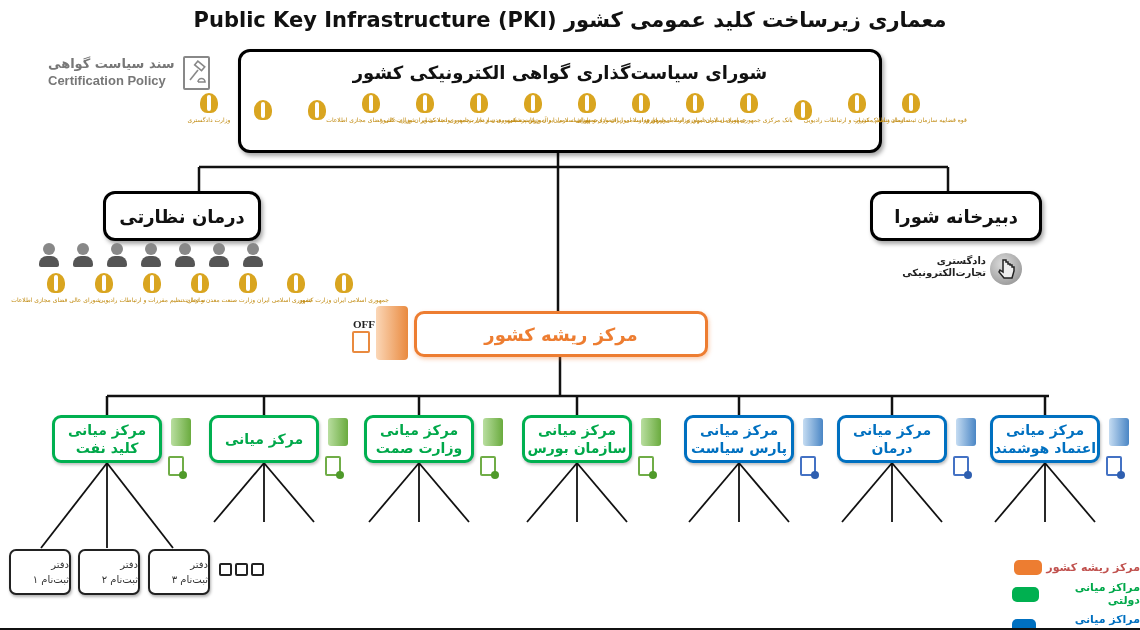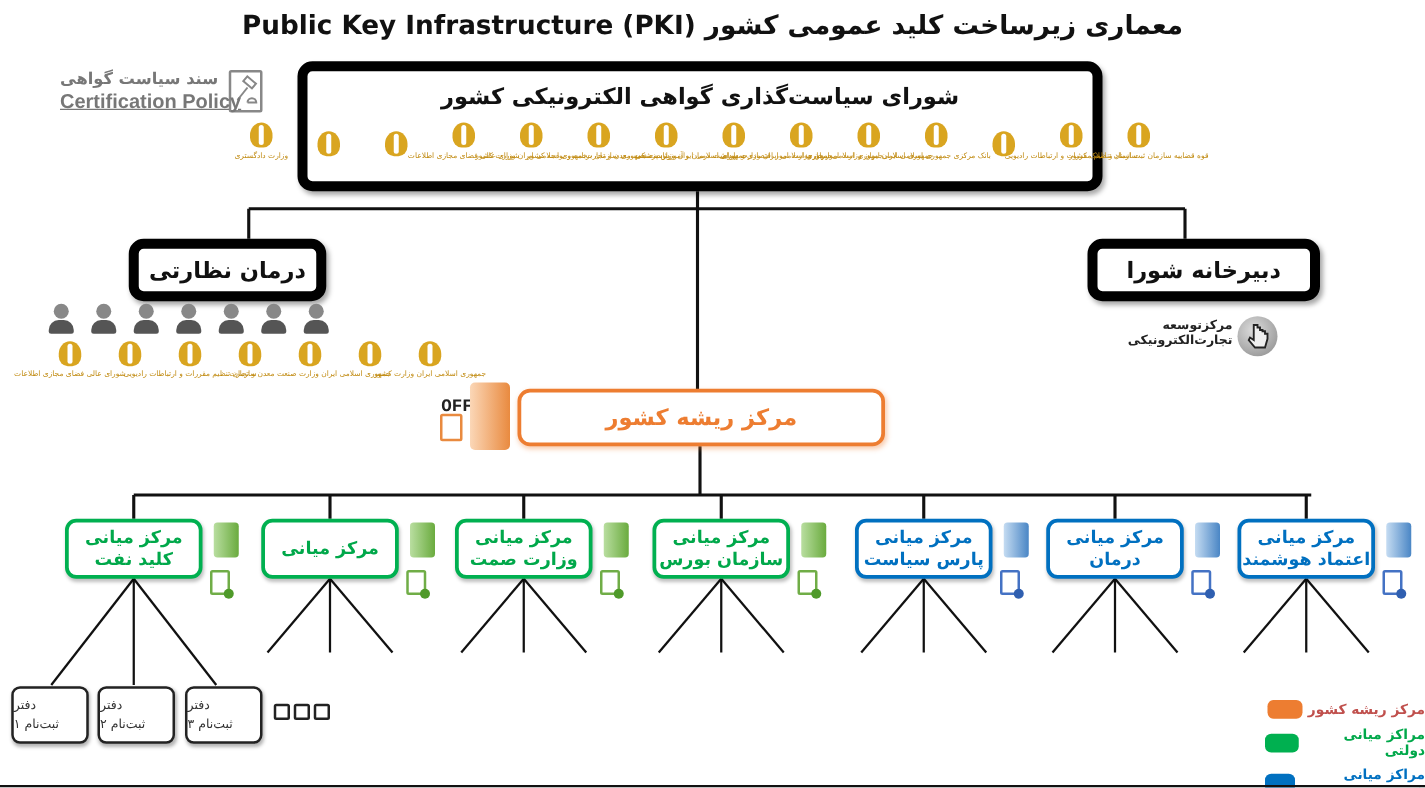--- a/index.html
+++ b/index.html
@@ -4,61 +4,61 @@
 <style>
   html, body { margin:0; padding:0; background:#ffffff; }
   body { width:1140px; height:630px; position:relative; overflow:hidden;
          font-family:"DejaVu Sans", sans-serif; }
   .abs { position:absolute; }
   #title { left:0; top:8px; width:1140px; text-align:center; font-weight:bold;
            font-size:21px; color:#111; direction:rtl; }
   #wires { position:absolute; left:0; top:0; }
   .box { position:absolute; background:#fff; border-radius:12px; display:flex; align-items:center;
          justify-content:center; text-align:center; direction:rtl; box-sizing:border-box; }
-  .black-box { border:8px solid #000000; box-shadow:2px 3px 4px rgba(0,0,0,0.35); font-size:17px; color:#111; }
+  .black-box { border:3px solid #000000; box-shadow:2px 3px 4px rgba(0,0,0,0.35); font-size:17px; color:#111; }
   .council { left:238px; top:49px; width:644px; height:104px; flex-direction:column; justify-content:flex-start; padding-top:10px; }
   .council-title { font-size:18px; font-weight:bold; }
   .logos-row { display:flex; flex-direction:row-reverse; gap:10px; margin-top:10px; align-items:flex-end; }
   .logo { display:flex; flex-direction:column; align-items:center; width:44px; }
   .emblem { width:18px; height:20px; border-radius:50% 50% 40% 40%; background:#d9a520; position:relative; }
   .emblem::after { content:""; position:absolute; left:7px; top:2px; width:4px; height:16px; background:#fff; border-radius:2px; }
   .logo-cap { font-size:6px; color:#c08a10; line-height:7px; margin-top:3px; white-space:nowrap; }
   .committee { left:103px; top:191px; width:158px; height:50px; font-size:18px; font-weight:bold; }
-  .secretariat { left:870px; top:191px; width:186px; height:50px; font-size:18px; font-weight:bold; }
+  .secretariat { left:870px; top:191px; width:172px; height:50px; font-size:18px; font-weight:bold; }
   .root { left:414px; top:311px; width:294px; height:46px; border:3px solid #ed7d31; color:#ed7d31;
           font-size:18px; font-weight:bold; box-shadow:1px 2px 4px rgba(237,125,49,0.4); border-radius:10px; }
   .ca { position:absolute; width:110px; height:48px; border-radius:9px; font-size:14px; font-weight:bold;
         line-height:18px; flex-direction:column; box-shadow:1px 2px 3px rgba(0,0,0,0.25); }
   .ca.gov { border:3px solid #00b050; color:#00a84a; }
   .ca.priv { border:3px solid #0070c0; color:#0070c0; }
   .server { position:absolute; width:20px; height:28px; border-radius:3px; }
   .server.gov { background:linear-gradient(90deg,#b9dea0,#6aab3e); }
   .server.priv { background:linear-gradient(90deg,#c5dcf2,#4a86c5); }
   .cert { position:absolute; width:12px; height:16px; border:2px solid; border-radius:2px; background:#fff; }
   .cert.gov { border-color:#70ad47; }
   .cert.priv { border-color:#4472c4; }
   .cert::after { content:""; position:absolute; right:-5px; bottom:-5px; width:8px; height:8px; border-radius:50%; background:currentColor; }
   .cert.gov { color:#4f9a2a; }
   .cert.priv { color:#2f5fb0; }
   .ra { position:absolute; top:549px; width:58px; height:42px; border:2px solid #222; border-radius:7px;
-        font-size:10px; line-height:15px; color:#333; display:flex; flex-direction:column; align-items:flex-end; justify-content:center; direction:rtl; box-shadow:1px 2px 3px rgba(0,0,0,0.3); background:#fff; }
+        font-size:10px; line-height:15px; color:#333; display:flex; flex-direction:column; align-items:flex-start; justify-content:center; direction:rtl; box-shadow:1px 2px 3px rgba(0,0,0,0.3); background:#fff; }
   .dots { left:219px; top:563px; display:flex; gap:3px; }
   .dot { width:9px; height:9px; border:2px solid #222; border-radius:2px; }
   .cp-label { left:48px; top:56px; text-align:left; color:#777; font-weight:bold; }
   .cp-fa { font-size:13px; direction:rtl; }
-  .cp-en { font-size:16px; margin-top:2px; font-family:"Liberation Sans", sans-serif;text-decoration:underline; }
+  .cp-en { font-size:13px; margin-top:2px; font-family:"Liberation Sans", sans-serif; }
   .cp-icon { left:183px; top:56px; width:27px; height:34px; border:2px solid #888; border-radius:2px; box-sizing:border-box; }
   .person { display:flex; flex-direction:column; align-items:center; width:22px; }
   .head { width:12px; height:12px; border-radius:50%; background:#888; }
   .torso { width:20px; height:11px; background:#555; border-radius:8px 8px 2px 2px; margin-top:1px; }
   .committee-members { left:38px; top:243px; display:flex; gap:12px; flex-direction:row-reverse; }
   .committee-logos { left:34px; top:273px; display:flex; gap:4px; flex-direction:row-reverse; }
   .ecom-icon { left:990px; top:253px; width:32px; height:32px; border-radius:50%; background:radial-gradient(circle at 40% 35%,#ddd,#888); }
   .ecom-label { left:900px; top:255px; font-size:10px; font-weight:bold; color:#222; text-align:right; direction:rtl; line-height:12px; width:86px; }
-  .off-label { left:353px; top:318px; font-size:14px; font-weight:bold; color:#222; font-family:Liberation Mono, monospace; }
+  .off-label { left:353px; top:318px; font-size:11px; font-weight:bold; color:#222; font-family:Liberation Serif, serif; }
   .root-server { left:376px; top:306px; width:32px; height:54px; border-radius:4px; background:linear-gradient(90deg,#fbd7b7,#e98a3f); }
   .root-cert { left:352px; top:331px; width:14px; height:18px; border:2px solid #e98a3f; border-radius:2px; background:#fff; }
   .legend { left:1012px; top:560px; display:flex; flex-direction:column; gap:6px; }
   .legend-row { display:flex; align-items:center; gap:4px; direction:rtl; font-size:11px; font-weight:bold; }
   .swatch { width:28px; height:15px; border-radius:5px; }
   .bottom-rule { left:0; top:628px; width:1140px; height:2px; background:#111; }
 </style>
 </head>
 <body>
 
@@ -249,21 +249,21 @@
 
 <div class="box black-box secretariat">
   <span>دبیرخانه شورا</span>
 </div>
 <div class="abs ecom-icon">
   <svg width="32" height="32" viewBox="0 0 32 32">
       <path d="M13 9 v10 l-3 -2 l-1 2 l5 6 h8 l2 -7 v-4 h-2 v-2 h-2 v-1 h-2 v-2 h-2 v-2 h-3z" fill="#eee" stroke="#222" stroke-width="1.5"></path>
     </svg>
 </div>
 <div class="abs ecom-label">
-  <div>مرکزتوسعه</div>
+  <div>دادگستری</div>
   <div>تجارت‌الکترونیکی</div>
 </div>
 
 <div class="abs off-label">OFF</div>
 <div class="abs root-server"></div>
 <div class="abs root-cert"></div>
 <div class="box root">
   <span>مرکز ریشه کشور</span>
 </div>
 

